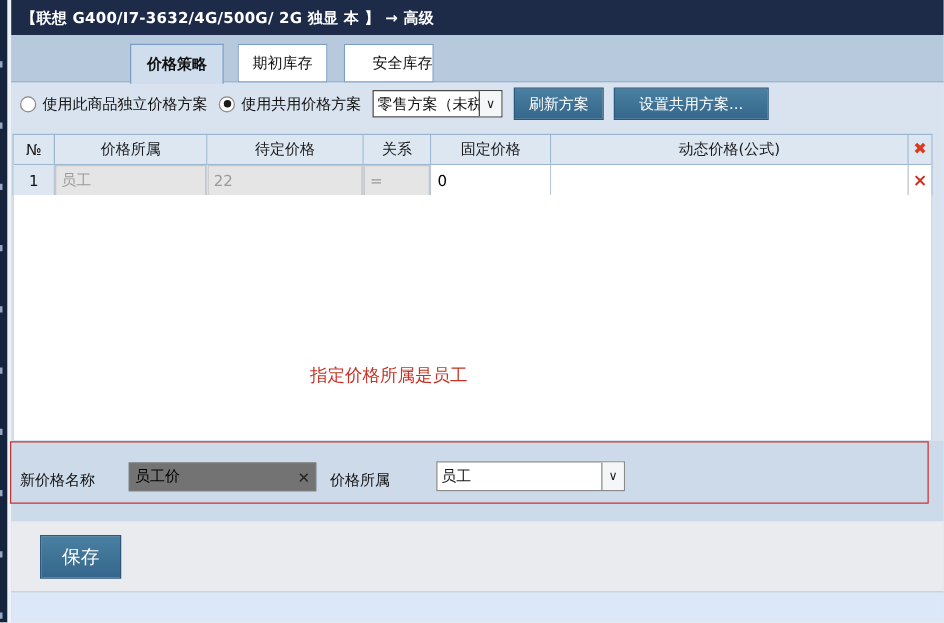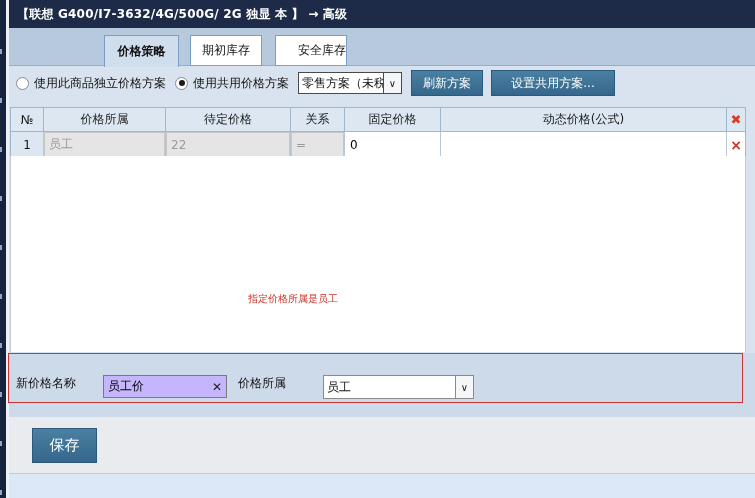--- a/index.html
+++ b/index.html
@@ -62,28 +62,28 @@
   .c0 { width:33px; } .c1 { width:122px; } .c2 { width:125px; } .c3 { width:54px; }
   .c4 { width:96px; } .c5 { width:286px; } .c6 { width:18px; justify-content:center; }
   .cell-no { justify-content:center; background:#dce7f2; }
   .cell-disabled { background:#e5e5e5; color:#9b9b9b; padding-left:5px; box-shadow:inset 0 0 0 1px #c7c7c7; }
   .cell-input { background:#fff; color:#000; padding-left:5px; }
   .del-all { color:#dd3b1f; font-size:13px; font-weight:bold; }
   .del-row { color:#d03020; font-size:14px; font-weight:bold; line-height:1; cursor:default; }
   .table-body { position:absolute; left:10px; top:156px; width:736px; height:196px; background:#fff;
     border-left:1px solid #c2cfdd; border-right:1px solid #c2cfdd; }
 
-  .annotation { position:absolute; left:248px; top:292px; color:#c63226; font-size:10px; }
+  .annotation { position:absolute; left:248px; top:292px; color:#c63226; font-size:14px; }
 
   
   .red-rect { position:absolute; left:8px; top:353px; width:735px; height:50px; border:1px solid #cc3333; z-index:3; pointer-events:none; }
-  .form-row { position:absolute; left:16px; top:375px; height:34px; display:flex; align-items:flex-start; z-index:2; }
+  .form-row { position:absolute; left:16px; top:359px; height:34px; display:flex; align-items:flex-end; z-index:2; }
   .flabel { color:#111; }
   .lab1 { width:87px; }
-  .input-wrap { width:124px; height:23px; background:#c4b5fd; border:1px solid #7a7a7a; display:flex; align-items:center; }
+  .input-wrap { width:150px; height:23px; background:#737373; border:1px solid #7a7a7a; display:flex; align-items:center; }
   .input-wrap input { border:none; outline:none; flex:1; min-width:0; padding:0 4px; font:inherit; background:transparent; }
   .clear-x { width:18px; text-align:center; font-weight:bold; font-size:12px; color:#222; cursor:default; flex:none; }
   .lab2 { width:85px; margin-left:11px; }
   .owner-select { width:151px; border-color:#8a8a8a; height:24px; }
   .owner-select .sel-arrow { border-left-color:#8a8a8a; }
   .btn-add { width:109px; height:27px; margin-left:10px; font-size:12.5px; }
 
   
   .btn-save { position:absolute; left:32px; top:428px; width:65px; height:35px; font-size:15px; }
 </style>

